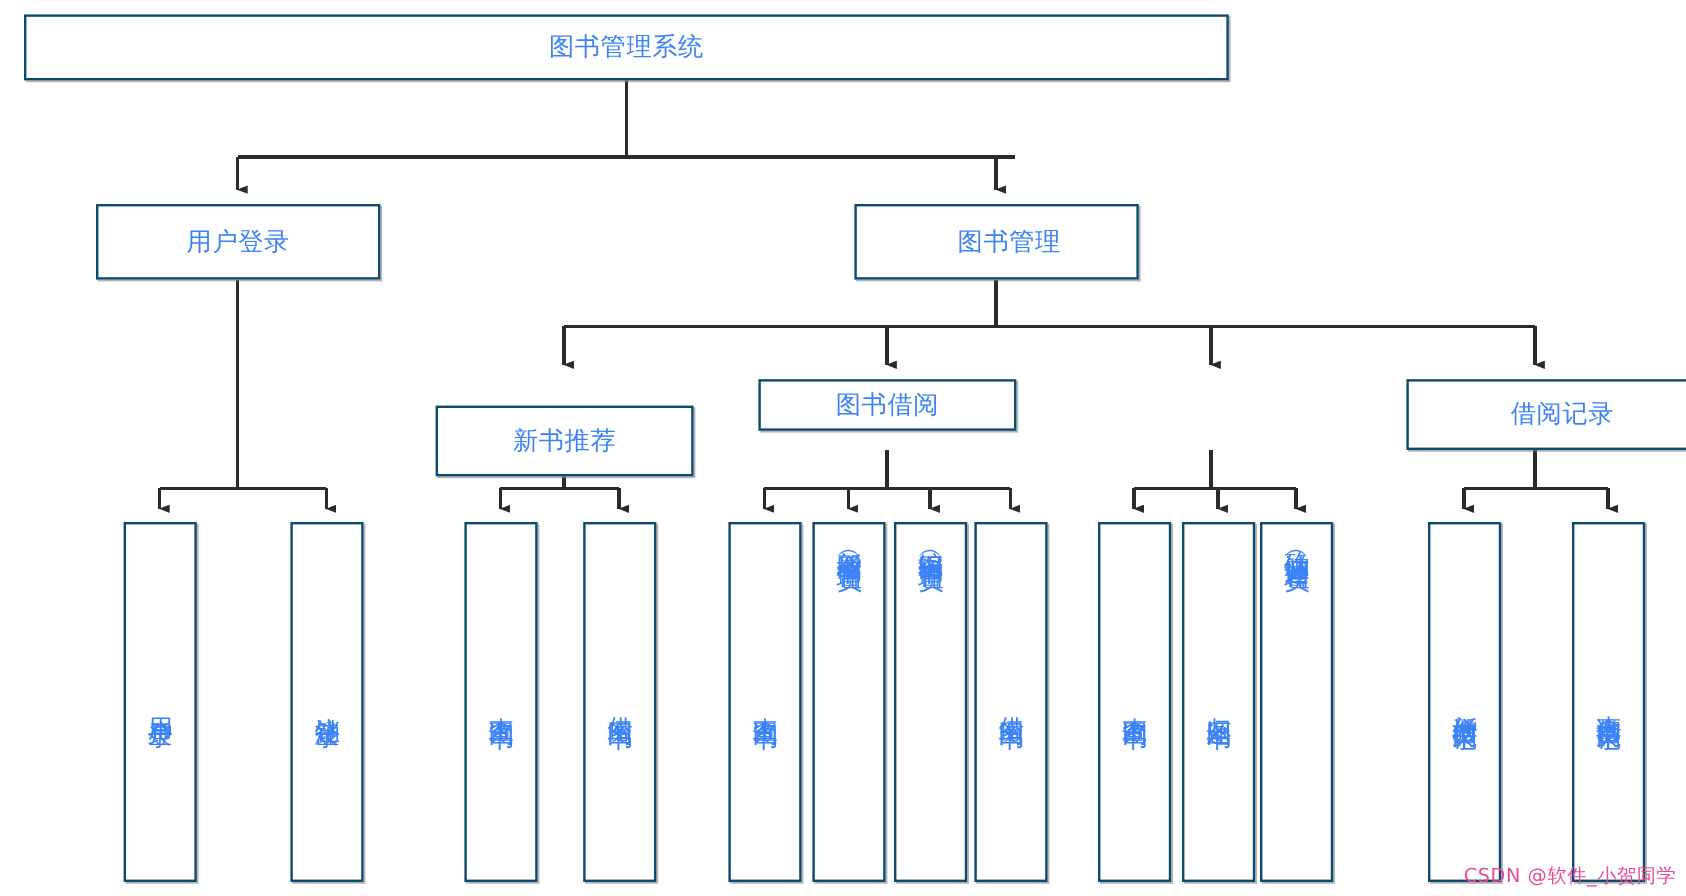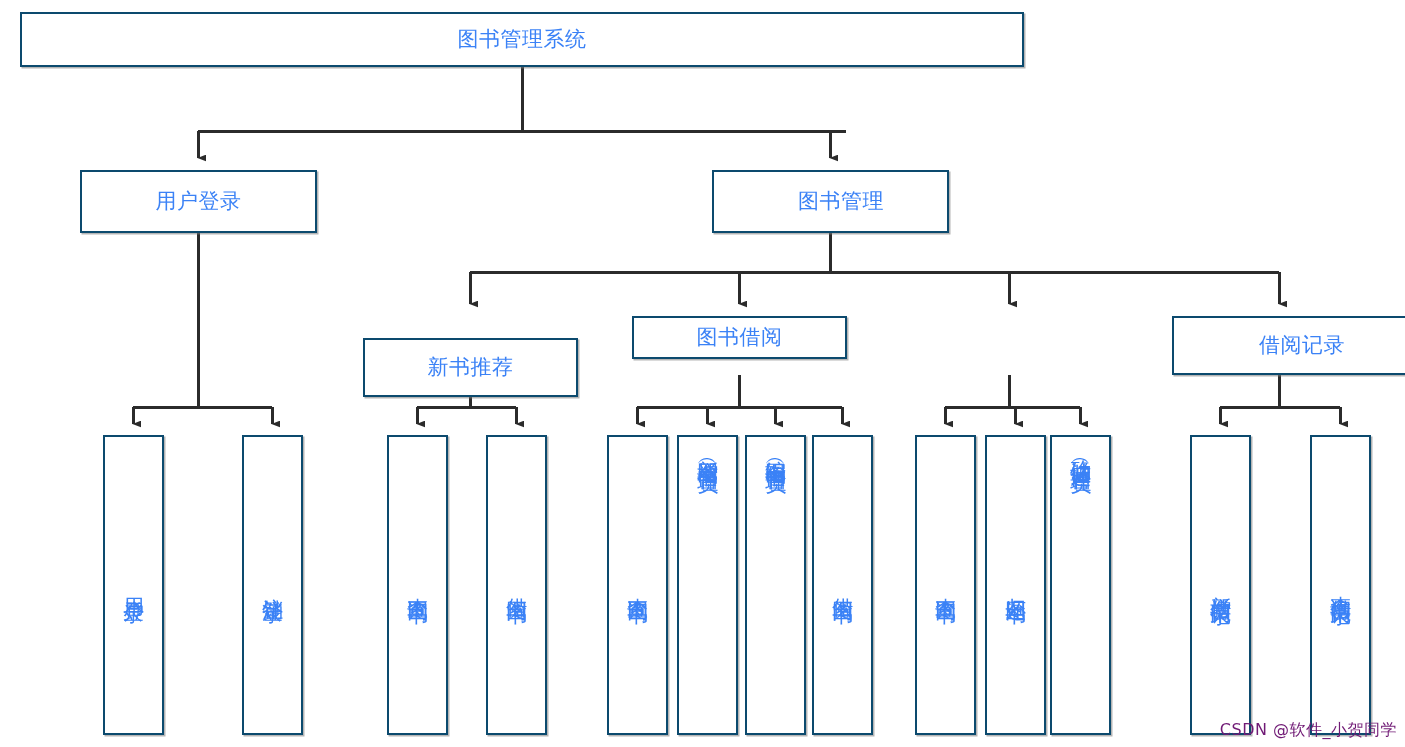--- a/index.html
+++ b/index.html
@@ -59,21 +59,21 @@
   }
   .leaf-box.center-v {
     align-items: center;
     padding-top: 0;
   }
   #watermark {
     position: absolute;
     right: 8px;
     bottom: 6px;
     font-size: 16px;
-    color: #701a75;
+    color: #ec4899;
     letter-spacing: 0.5px;
     white-space: nowrap;
     pointer-events: none;
   }
 </style>
 </head>
 <body>
 
 <div id="diagram-root">
 

